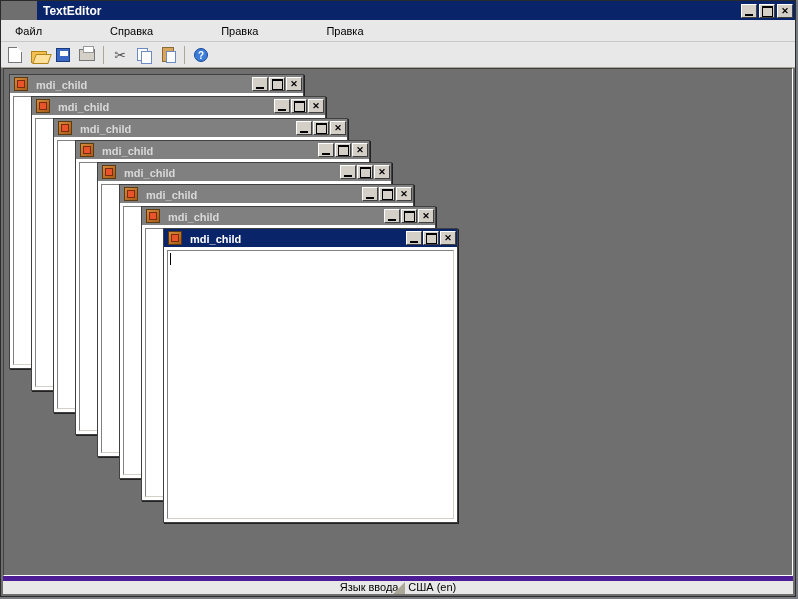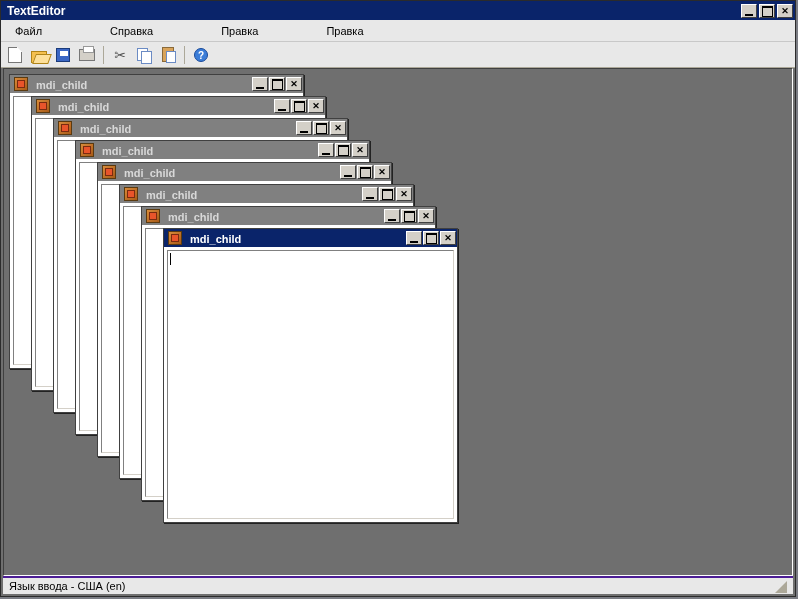--- a/index.html
+++ b/index.html
@@ -15,21 +15,21 @@
   .main-window {
     position: absolute; left: 0; top: 0; width: 796px; height: 597px;
     background: #6f6f6f;
     border: 1px solid #2b2b2b;
   }
   .main-title {
     height: 19px; background: #0a246a;
     color: #fff; font-weight: bold;
     font-size: 12px;
     padding-left: 6px;
-    display: flex; align-items: center; justify-content: space-between;
+    display: flex; align-items: center; justify-content: space-between; margin-left: 36px;
   }
   .main-title .controls { display: flex; gap: 2px; padding-right: 2px;}
   .win-btn {
     width: 16px; height: 14px;
     background: #d4d0c8;
     border-top: 1px solid #fff; border-left: 1px solid #fff;
     border-right: 1px solid #404040; border-bottom: 1px solid #404040;
     font-size: 10px; line-height: 12px; text-align: center;
     font-family: "Arial", sans-serif; font-weight: bold; color: #000;
     cursor: pointer;
@@ -61,21 +61,22 @@
     background: #6f6f6f;
     border-top: 1px solid #404040; border-left: 1px solid #404040;
     border-right: 1px solid #fff; border-bottom: 1px solid #fff;
     overflow: hidden;
   }
   .statusbar {
     position: absolute; left: 2px; right: 2px; bottom: 2px; height: 18px;
     background: #e8e8e8;
     display: flex; align-items: center; justify-content: space-between;
     padding: 0 6px; color: #000;
-    border-top: 2px solid #4c1d95;
+    border-top: 5px solid #4c1d95;
+    flex-direction: column;
   }
   .grip { width:14px; height:14px; position:relative;}
   .grip::before{content:"";position:absolute;right:0;bottom:0;width:0;height:0;
     border-right:12px solid #aca899;border-top:12px solid transparent;}
   .child {
     position: absolute;
     width: 295px; height: 295px;
     background: #fff;
     border: 1px solid #404040;
     box-shadow: 1px 1px 0 #222;

